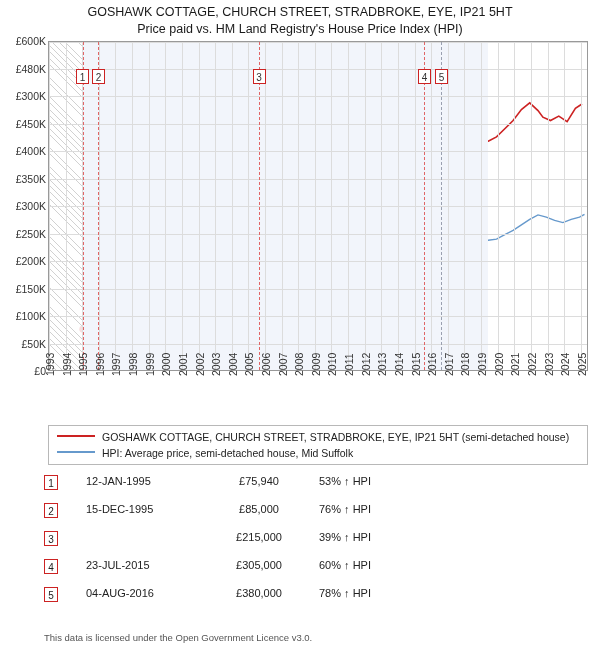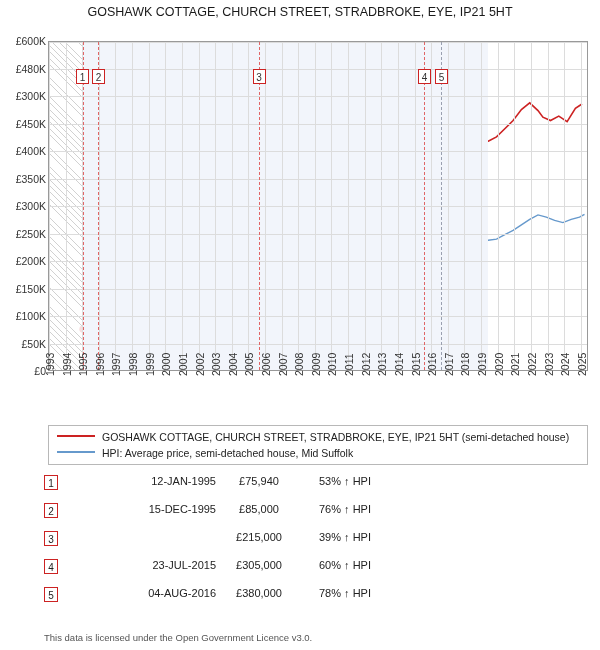--- a/index.html
+++ b/index.html
@@ -166,21 +166,21 @@
     font-size: 10px;
     line-height: 15px;
     text-align: center;
     box-sizing: border-box;
   }
   .tdate {
     position: absolute;
     left: 42px;
     top: 3px;
     width: 130px;
-    text-align: right;
+    text-align: left;
   }
   .tprice {
     position: absolute;
     left: 175px;
     top: 3px;
     width: 80px;
     text-align: center;
   }
   .thpi {
     position: absolute;
@@ -201,20 +201,21 @@
   #foot2 { top: 632px; }
 
   svg { display: block; }
 </style>
 </head>
 <body>
 
 <div id="page">
 
   <div class="title" id="title1">GOSHAWK COTTAGE, CHURCH STREET, STRADBROKE, EYE, IP21 5HT</div>
+  <div class="title" id="title2">Price paid vs. HM Land Registry's House Price Index (HPI)</div>
 
   <div id="plot">
     <div id="hatch"></div>
     <div id="shade" style="left:33px;width:406px;"></div>
 
     <div class="gridh" style="top:301.5px"></div>
     <div class="gridh" style="top:274px"></div>
     <div class="gridh" style="top:246.5px"></div>
     <div class="gridh" style="top:219px"></div>
     <div class="gridh" style="top:191.5px"></div>

